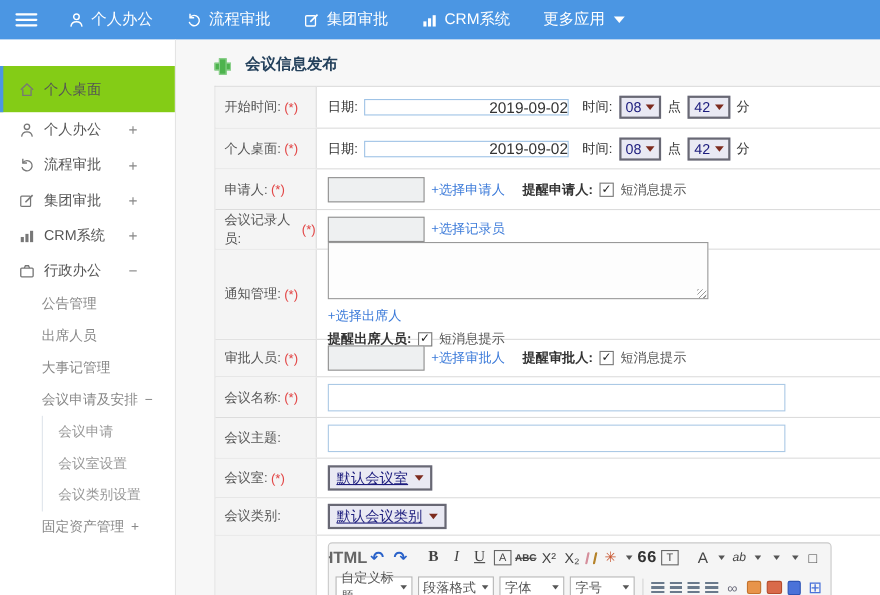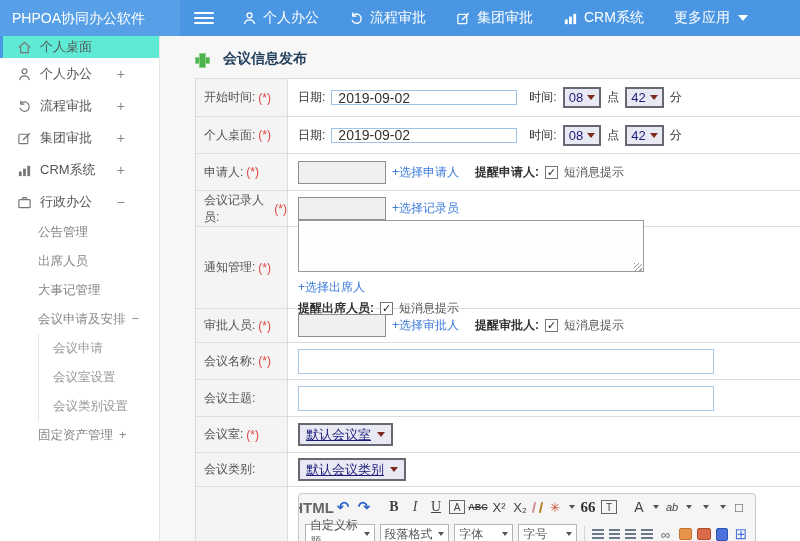--- a/index.html
+++ b/index.html
@@ -20,21 +20,21 @@
     border-top:6px solid #fff; margin-left:2px; }
 
   
   .main { display:flex; height:505px; }
   .sidebar { width:160px; background:#fff; border-right:1px solid #e4e4e4; overflow:hidden; flex:none; }
   .content { flex:1; background:#f7f7f7; overflow:hidden; }
 
   
   .s-item { position:relative; height:32px; display:flex; align-items:center; gap:8px;
     padding-left:16px; color:#555; font-size:13px; cursor:pointer; }
-  .s-item.active { height:22px; background:#5eead4; border-left:3px solid #4b96e3; padding-left:13px; }
+  .s-item.active { height:42px; background:#84cc16; border-left:3px solid #4b96e3; padding-left:13px;margin-top:24px; }
   .s-item .s-exp { position:absolute; right:34px; color:#888; font-size:14px; }
   .s-ico { width:16px; height:16px; display:inline-flex; align-items:center; justify-content:center; }
   .s-sub { padding:6px 0 6px 38px; color:#888; font-size:12.5px; cursor:pointer; position:relative; }
   .s-exp-inline { margin-left:6px; color:#888; }
   .s-subgroup { margin-left:38px; border-left:1px solid #dfe5eb; }
   .s-subsub { padding:6px 0 6px 14px; max-width:96px; color:#999; font-size:12.5px; cursor:pointer; line-height:17px; }
   .s-subsub span { display:inline-block; max-width:80px; }
 
   
   .page-title { display:flex; align-items:center; gap:15px; margin:14px 0 10px 35px;
@@ -53,21 +53,21 @@
   .flabel .req { font-style:normal; color:#e24646; margin-left:3px; }
   .fbody { flex:1; display:flex; align-items:center; padding-left:10px; gap:6px; }
   .fbody.col { flex-direction:column; align-items:flex-start; justify-content:center; gap:4px; }
   .ilabel { color:#333; }
   .blink { color:#3b7ad9; cursor:pointer; text-decoration:none; white-space:nowrap; }
   .bold-lab { color:#333; font-weight:bold; margin-left:10px; white-space:nowrap; }
   .cb { width:13px; height:13px; border:1px solid #777; background:#fff; display:inline-flex;
     align-items:center; justify-content:center; font-size:11px; color:#222; cursor:pointer; line-height:1; }
 
   .inp-date { width:186px; height:15px; border:1px solid #9fc3e6; background:#fff; font-size:14px;
-    color:#333; padding-left:6px; font-family:"Liberation Sans",sans-serif; }
+    color:#333; padding-left:6px; font-family:"Liberation Sans",sans-serif;text-align:right; }
   .inp-gray { width:88px; height:23px; border:1px solid #8f8f8f; background:#eef0f1; }
   .inp-long { width:416px; height:25px; border:1px solid #abc9e5; background:#fff; padding-left:5px;
     font-family:"Liberation Sans",sans-serif; }
   .tarea-wrap { position:relative; margin-top:2px; }
   .tarea { width:346px; height:52px; border:1px solid #999; background:#fdfdfd; resize:none;
     font-family:"Liberation Sans",sans-serif; }
   .resize-grip { position:absolute; right:2px; bottom:4px; width:8px; height:8px;
     background:repeating-linear-gradient(135deg,#999 0 1px,transparent 1px 3px); }
 
   .tsel { display:inline-flex; align-items:center; justify-content:space-between; gap:4px;
@@ -88,40 +88,39 @@
   .tb .sep { width:1px; height:16px; background:#d5d5d5; margin:0 2px; }
   .tbtn { min-width:16px; height:18px; display:inline-flex; align-items:center; justify-content:center;
     color:#444; font-size:13px; cursor:pointer; }
   .tbtn.small { font-size:15px; font-weight:bold; color:#666; }
   .tbtn.blue { color:#2a62c9; font-size:15px; font-weight:bold; }
   .tbtn.b { font-weight:bold; font-family:"Liberation Serif",serif; font-size:14px; }
   .tbtn.i { font-style:italic; font-family:"Liberation Serif",serif; font-size:14px; }
   .tbtn.u { text-decoration:underline; font-family:"Liberation Serif",serif; font-size:14px; }
   .tbtn.boxed { border:1px solid #666; font-size:10px; padding:0 2px; height:14px; }
   .tbtn.strike { text-decoration:line-through; font-size:9px; font-weight:bold; }
-  .tbtn.quote { font-family:Liberation Serif, serif; font-weight:bold; font-size:15px; color:#333;text-align:right; }
+  .tbtn.quote { font-family:Liberation Mono, monospace; font-weight:bold; font-size:15px; color:#333;text-align:right; }
   .chip { width:13px; height:11px; transform:skewX(-12deg); border-radius:2px; display:inline-block; cursor:pointer; }
   .chip.pink { background:#eeb2bc; border:1px solid #d58f9c; }
   .chip.gold { background:#d9a441; border:1px solid #b5832a; }
   .chip.orange { background:#e8944a; border:1px solid #c4732d; width:15px; height:12px; transform:none; }
   .chip.red { background:#d96a4a; border:1px solid #b54c2d; width:15px; height:12px; transform:none; }
   .chip.bluev { background:#4a72d9; border:1px solid #2d54b5; width:14px; height:13px; transform:none; }
   .caret-s { width:0; height:0; border-left:3px solid transparent; border-right:3px solid transparent;
     border-top:4px solid #555; margin-left:1px; }
   .esel { display:inline-flex; align-items:center; justify-content:space-between; gap:4px;
     height:20px; border:1px solid #b5b5b5; background:#fff; color:#555; font-size:12px;
     padding:0 4px; cursor:pointer; }
   .lines-ico { width:13px; height:11px; background:repeating-linear-gradient(#6a7a8c 0 2px,transparent 2px 4px); display:inline-block; }
   .grid-ico { color:#4a72d9; font-size:15px; }
 </style>
 </head>
 <body>
 
 <header class="topbar">
-  <div class="logo">PHPOA协同办公软件</div>
   <span class="menu-ico">
       <i></i>
       <i></i>
       <i></i>
     </span>
   <nav class="topnav">
     <div class="nav-item">
       <span>
         <svg width="15" height="15" viewBox="0 0 16 16">
             <circle cx="8" cy="4.6" r="2.7" fill="none" stroke="#fff" stroke-width="1.4"></circle>

